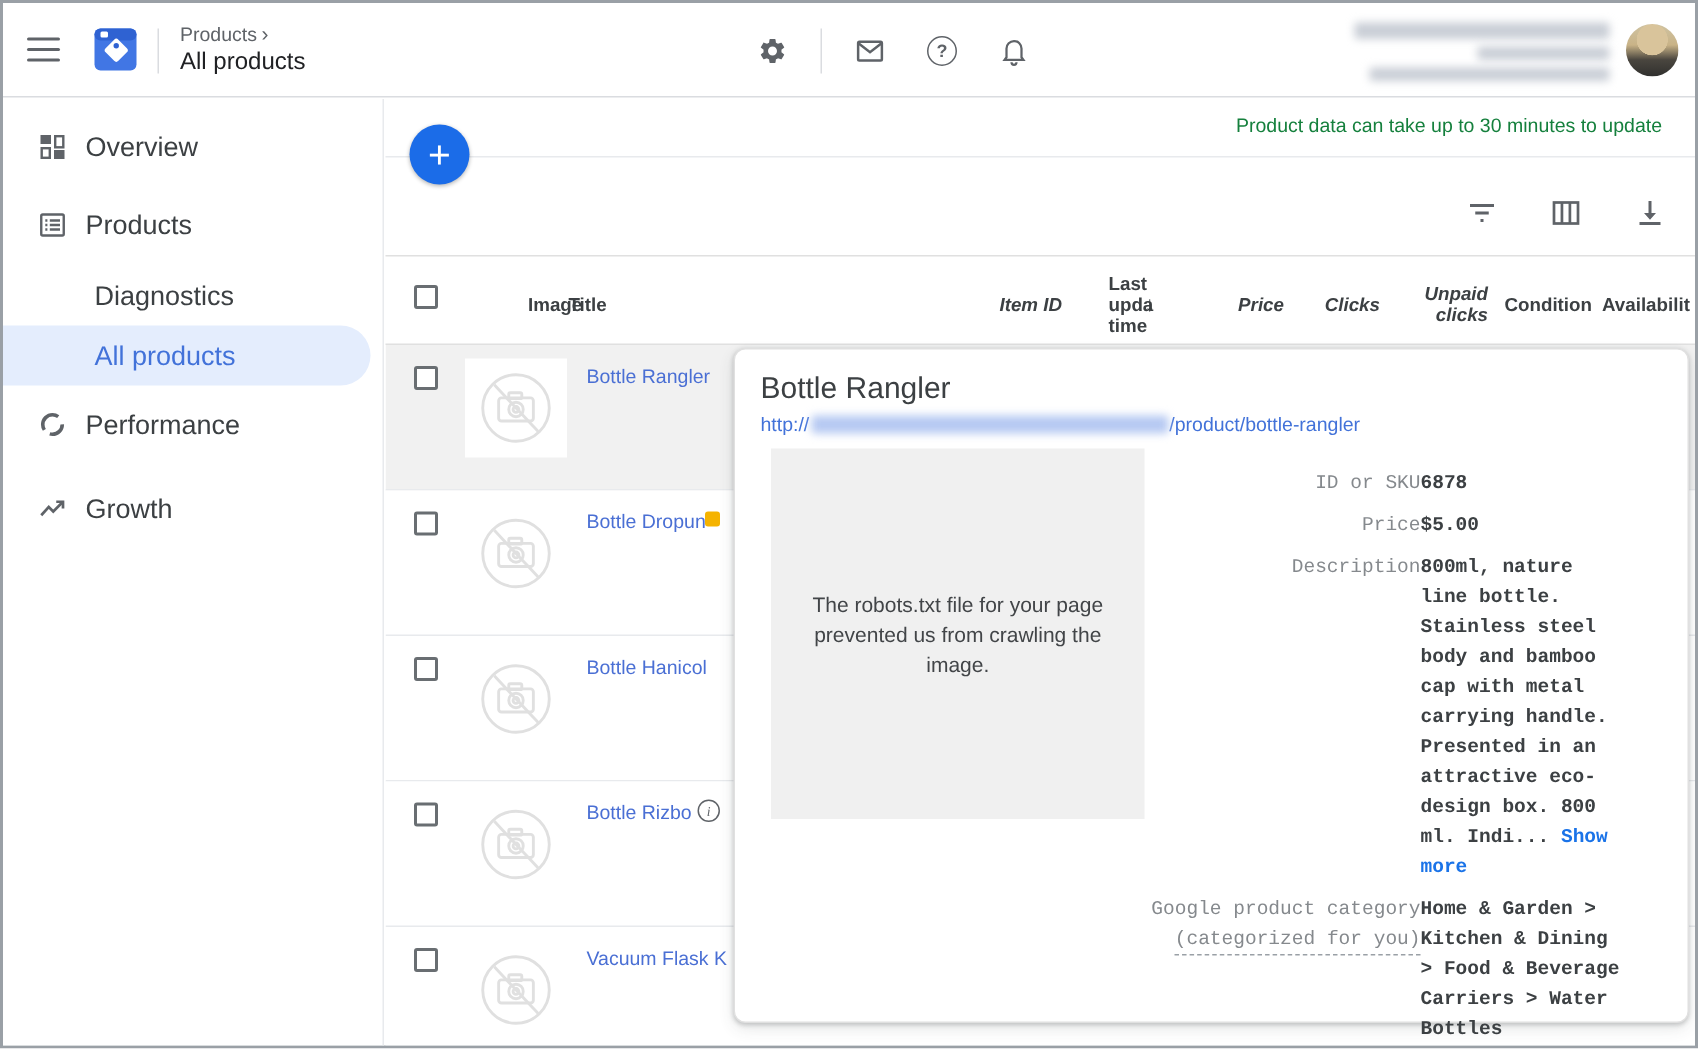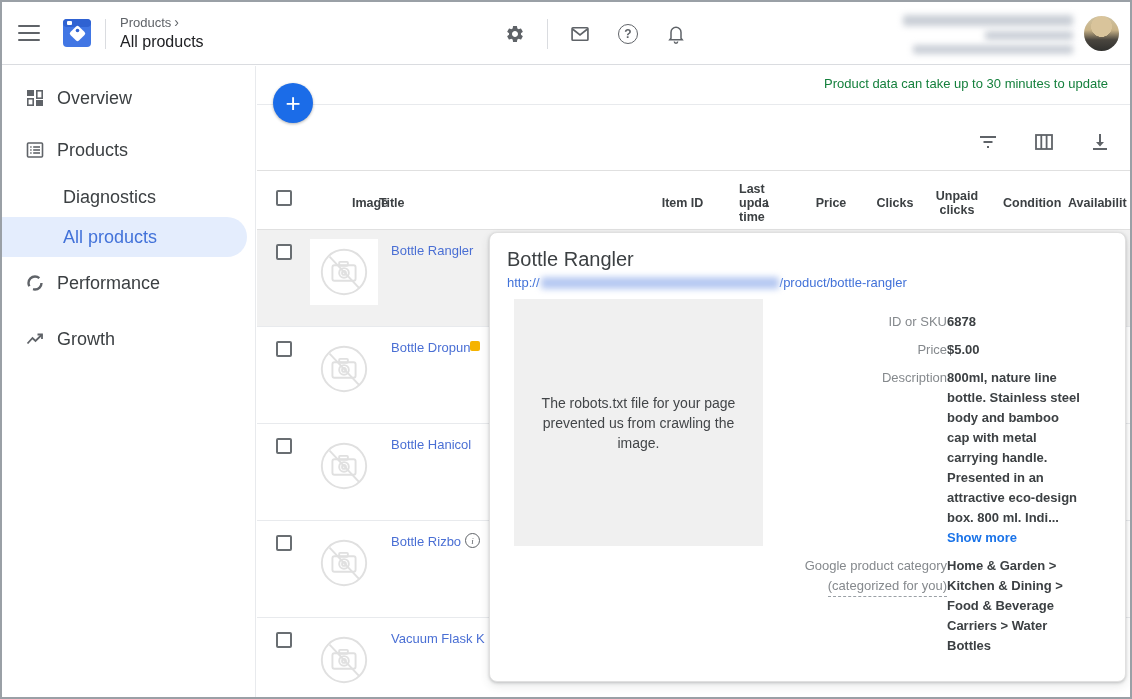--- a/index.html
+++ b/index.html
@@ -45,21 +45,21 @@
   .fab { position:absolute; left:16px; top:17px; width:40px; height:40px; border-radius:50%; background:#1b6ce8; color:#fff;
          display:flex; align-items:center; justify-content:center; font-size:26px; font-weight:300;
          box-shadow:0 1px 3px rgba(0,0,0,.3); cursor:pointer; z-index:5; }
   .toolbar-ic { position:absolute; top:66px; width:20px; height:20px; color:#5f6368; cursor:pointer; }
   .toolbar-ic svg { width:20px; height:20px; display:block; }
   .rule2 { position:absolute; left:0; right:0; top:104px; height:1px; background:#e0e0e0; }
 
   
   .thead { position:absolute; left:0; right:0; top:104px; height:60px; border-bottom:1px solid #e0e0e0; font-size:12.5px; color:#3c4043; font-weight:bold; }
   .th { position:absolute; line-height:14px; }
-  .th.right { text-align:center; }
+  .th.right { text-align:right;font-style:italic; }
   .checkbox { width:16px; height:16px; border:2px solid #696e72; border-radius:2px; background:#fff; cursor:pointer; }
   .sort-arrow { position:absolute; left:506px; top:24px; font-size:14px; color:#3c4043; cursor:pointer; }
 
   .tbody { position:absolute; left:0; right:0; top:164px; bottom:5px; overflow:hidden; }
   .trow { position:relative; height:97px; border-bottom:1px solid #e8eaed; background:#fff; }
   .trow.selected { background:#f1f1f1; }
   .trow .checkbox { position:absolute; left:19px; top:14px; }
   .imgtile { position:absolute; left:53px; top:9px; width:68px; height:66px; background:#fff; display:flex; align-items:center; justify-content:center; }
   .imgtile svg { width:54px; height:54px; }
   .title-link { position:absolute; left:134px; top:13px; font-size:13px; color:#4a6fd4; cursor:pointer; }
@@ -70,21 +70,21 @@
   
   .popup { position:absolute; left:487px; top:230px; width:637px; height:450px; background:#fff; border-radius:8px;
            border:1px solid #e0e0e0; box-shadow:0 1px 3px rgba(60,64,67,.25), 0 4px 10px rgba(60,64,67,.12); z-index:10; }
   .popup-title { position:absolute; left:17px; top:15px; font-size:20px; color:#3c4043; }
   .popup-url { position:absolute; left:17px; top:42px; font-size:13px; color:#4272d9; display:flex; align-items:center; cursor:pointer; }
   .url-blur { display:inline-block; width:238px; height:12px; background:#b6c9f2; filter:blur(3px); border-radius:2px; margin:0 1px; }
   .img-error-box { position:absolute; left:24px; top:66px; width:249px; height:247px; background:#f0f0f0;
                    display:flex; align-items:center; justify-content:center; text-align:center; }
   .img-error-box div { width:228px; font-size:14px; line-height:20px; color:#424548; }
   .fields { position:absolute; left:260px; right:20px; top:79px; font-size:13px; line-height:20px; }
-  .frow { display:flex; margin-bottom:8px; }
+  .frow { display:flex; margin-bottom:8px;font-family:Liberation Mono, monospace; }
   .flabel { flex:0 0 197px; text-align:right; color:#85898d; }
   .flabel .sub-label { display:inline-block; border-bottom:1px dashed #9aa0a6; cursor:pointer; }
   .fvalue { margin-left:0; width:133px; font-weight:bold; color:#3c4043; }
   .show-more { color:#1a73e8; cursor:pointer; }
 </style>
 </head>
 <body>
 
 <div class="page">
 

